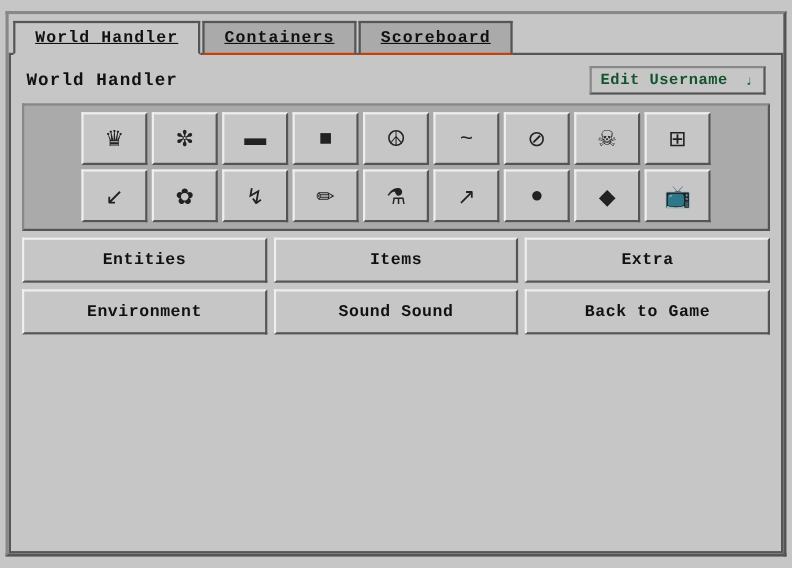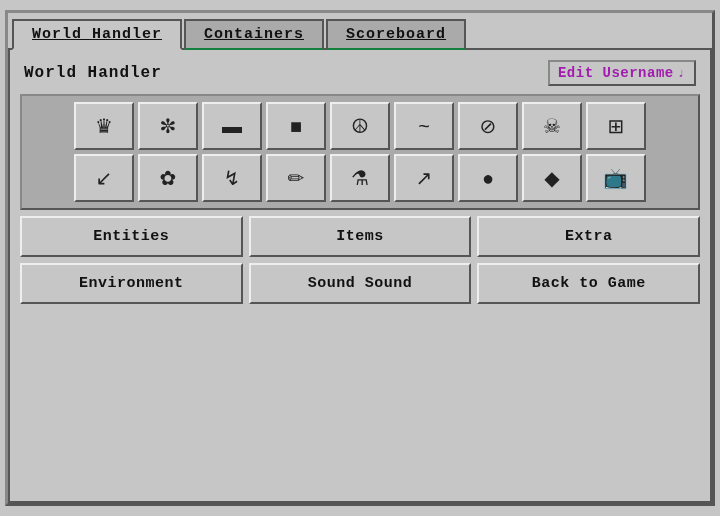--- a/index.html
+++ b/index.html
@@ -57,21 +57,21 @@
     }
 
     .tab.active {
       background: #c6c6c6;
       border-bottom: 2px solid #c6c6c6;
       z-index: 2;
     }
 
     .tab:not(.active) {
       background: #aaa;
-      border-bottom: 2px solid #15803d;
+      border-bottom: 2px solid #c2410c;
     }
 
     
     .content {
       flex: 1;
       background: #c6c6c6;
       border: 2px solid #555;
       border-top: 2px solid #555;
       padding: 8px 10px;
       display: flex;
@@ -91,30 +91,30 @@
     .header-title {
       font-size: 16px;
       font-weight: bold;
       color: #111;
       letter-spacing: 1px;
     }
 
     .edit-username-btn {
       display: flex;
       align-items: center;
-      gap: 4px;
+      gap: 16px;
       background: #c6c6c6;
       border: 2px solid #555;
       border-top: 2px solid #888;
       border-left: 2px solid #888;
       padding: 3px 8px;
       font-family: 'Courier New', Courier, monospace;
       font-size: 14px;
       font-weight: bold;
-      color: #a21caf;
+      color: #14532d;
       cursor: pointer;
       letter-spacing: 0.5px;
     }
 
     .edit-username-btn .music-icon {
       font-size: 13px;
     }
 
     
     .icon-grid {

